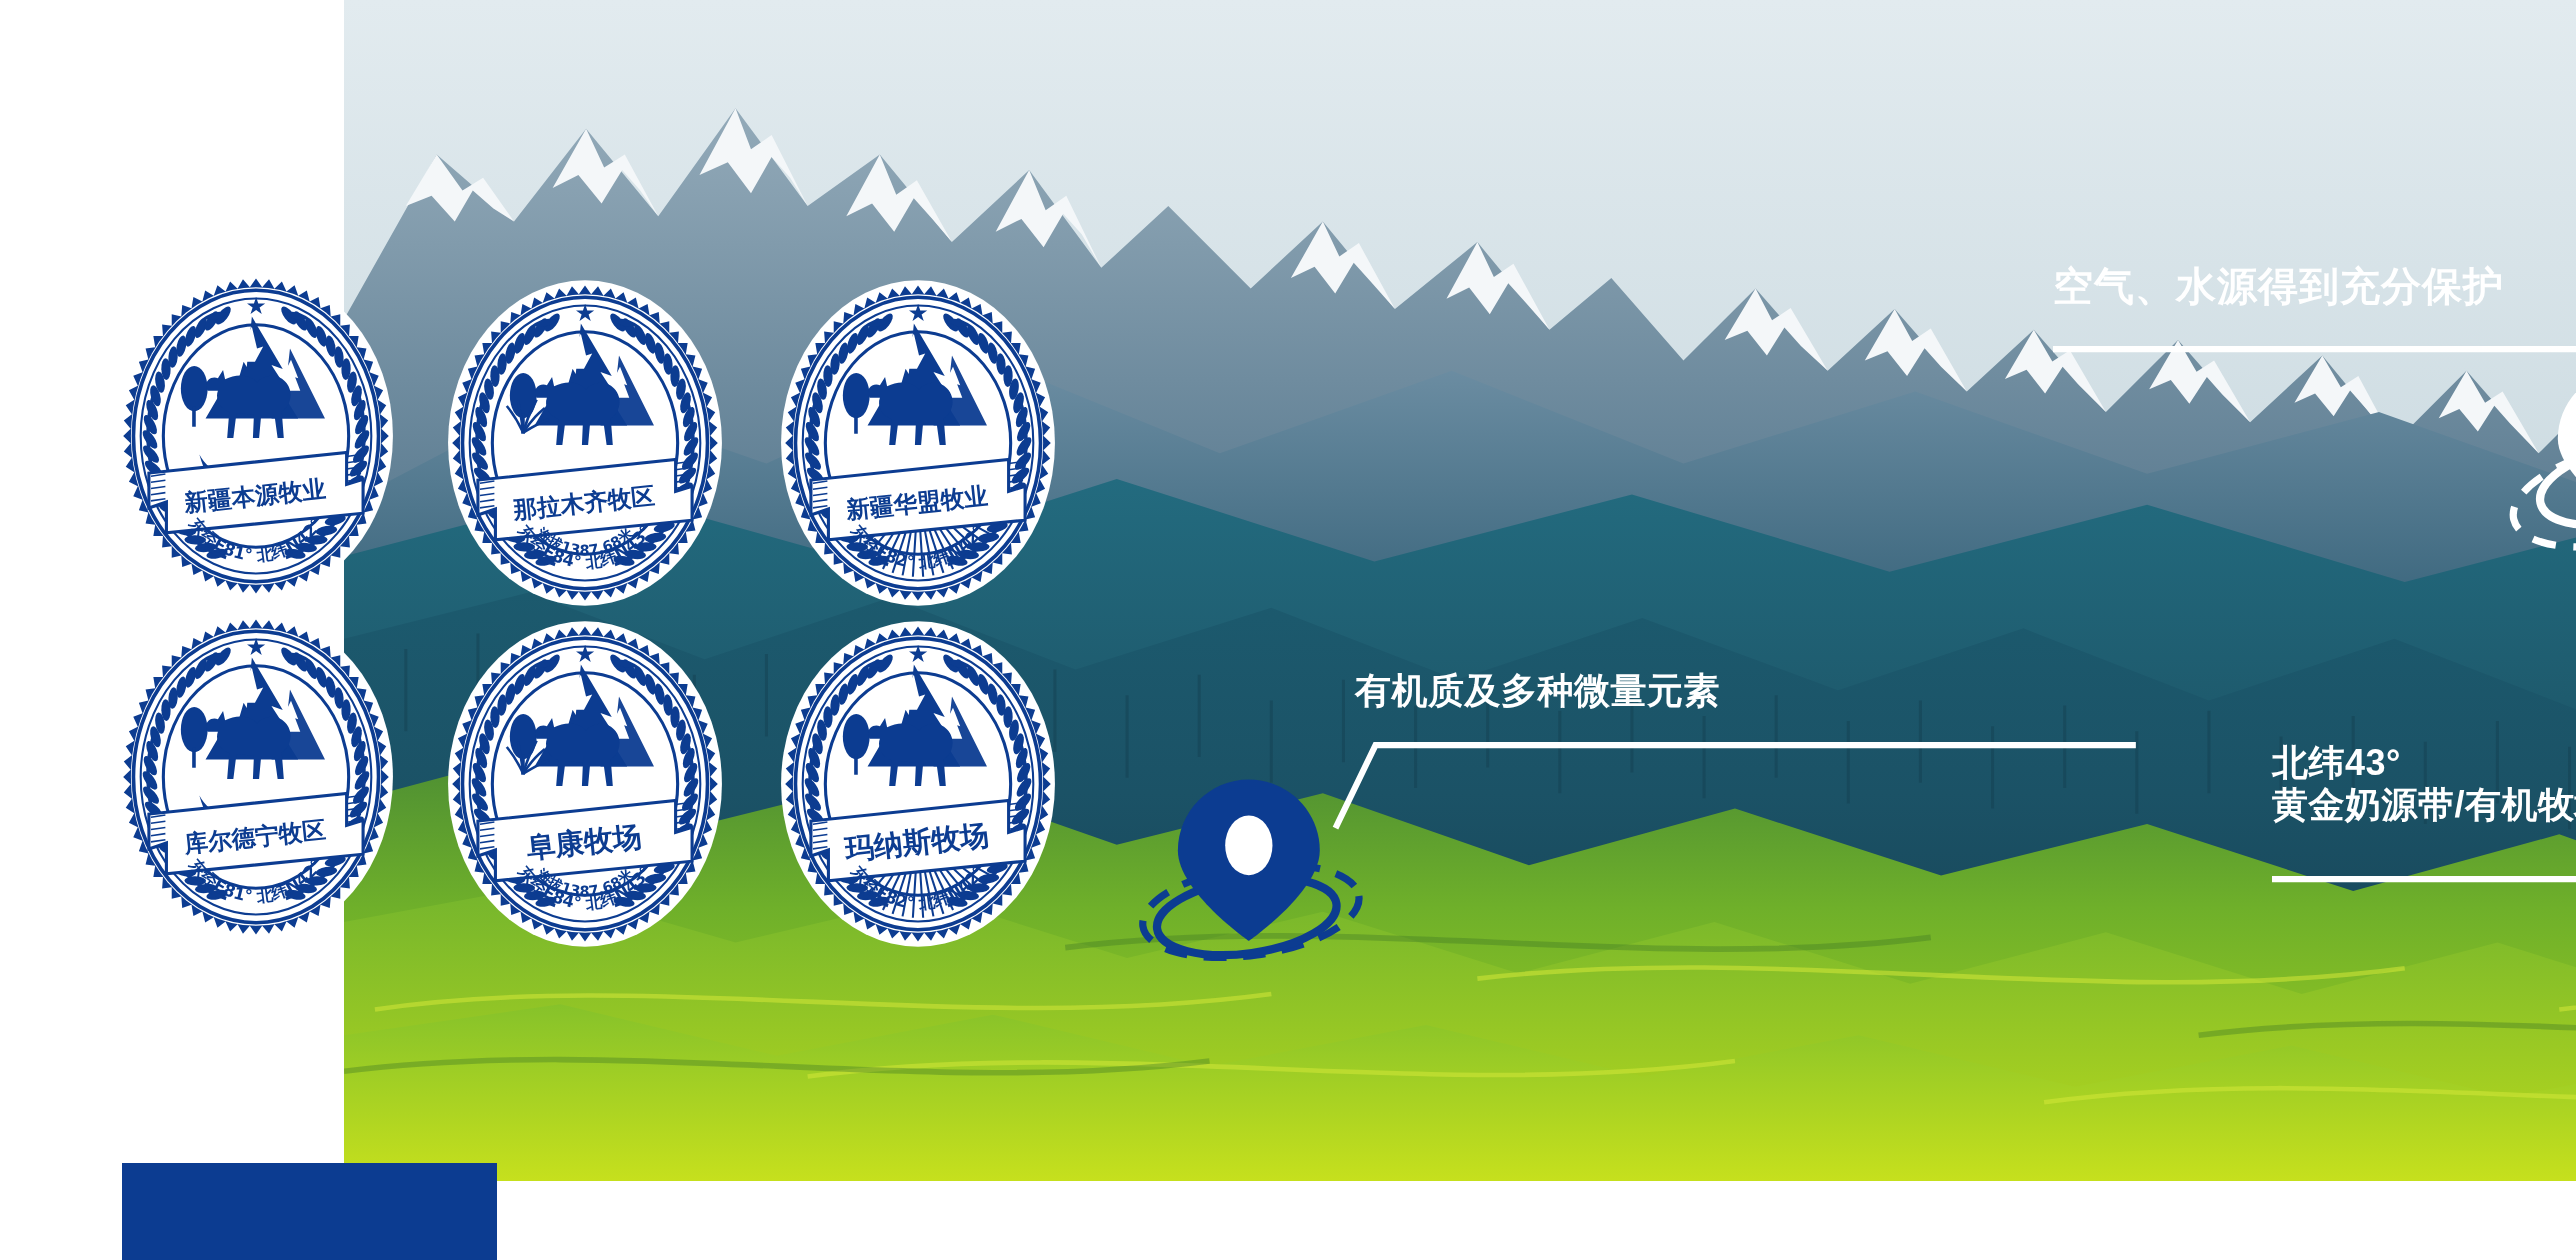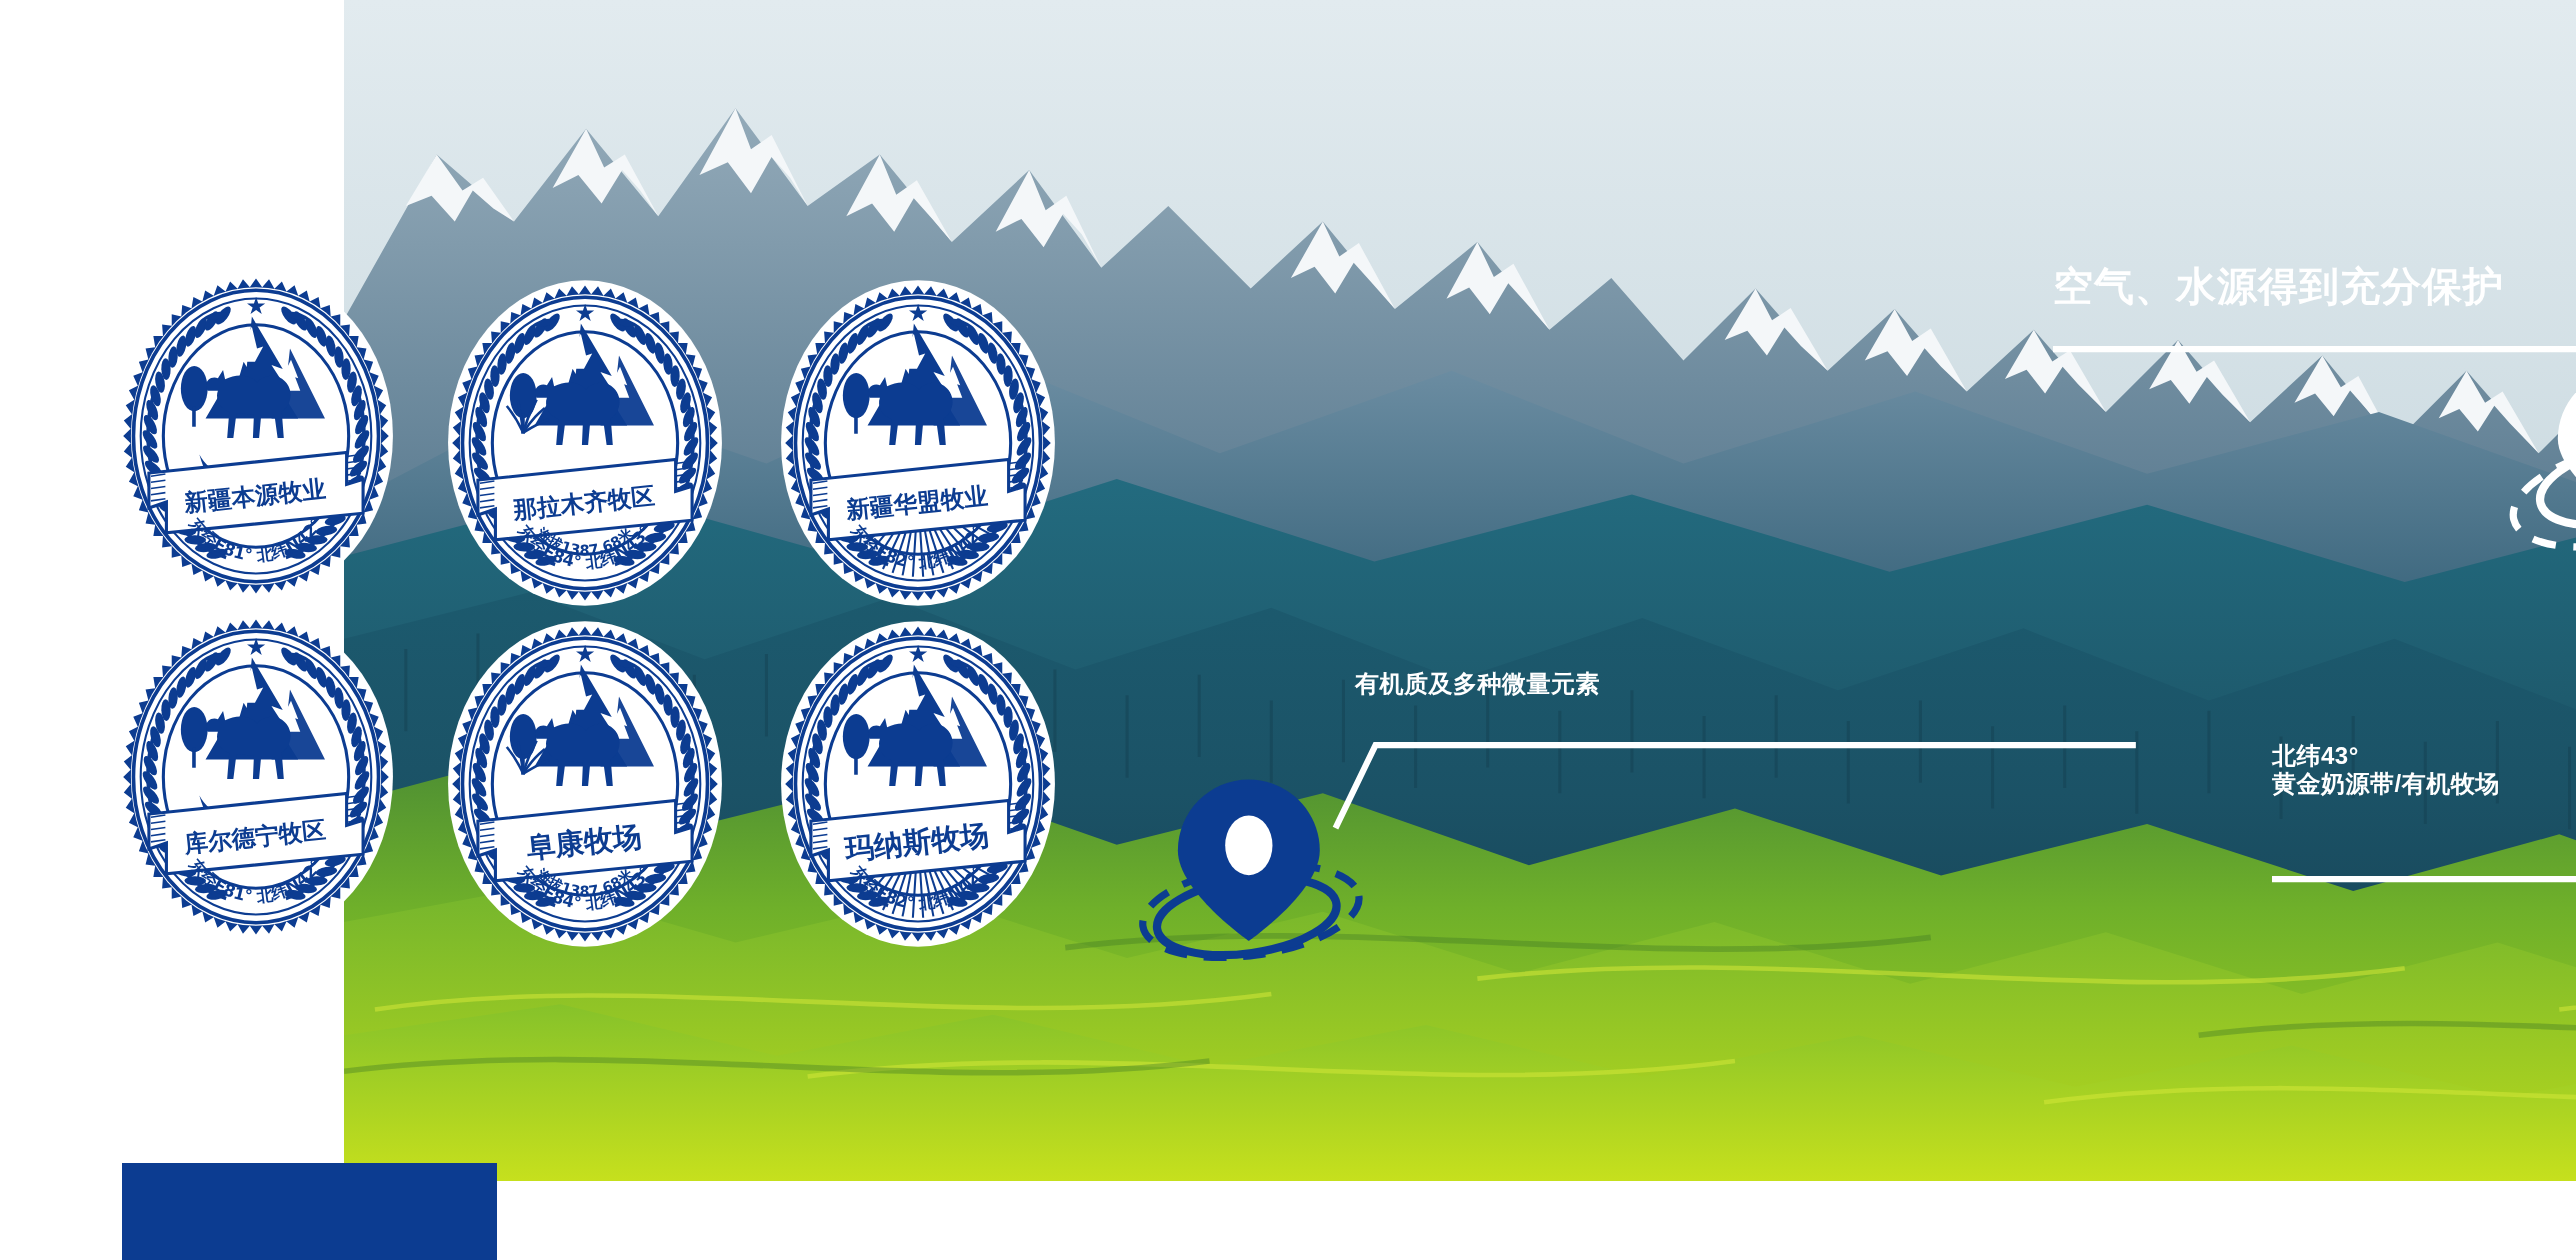--- a/index.html
+++ b/index.html
@@ -28,21 +28,21 @@
   }
   .callout.light .ctext{color:#ffffff;}
 
   .leader{position:absolute;}
   .leader svg{display:block;}
 
   .pin{position:absolute;}
   .pin svg{display:block;}
 
   .txt-big{font-size:40px;letter-spacing:1px;}
-  .txt-mid{font-size:24px;letter-spacing:0.5px;}
+  .txt-mid{font-size:36px;letter-spacing:0.5px;}
 </style>
 </head>
 <body>
 
 <div id="stage">
 
   <div class="photo">
     <svg viewBox="0 0 5864 2293" preserveAspectRatio="none" aria-hidden="true">
       <defs>
         <linearGradient id="skyG" x1="0" y1="0" x2="0" y2="1">

